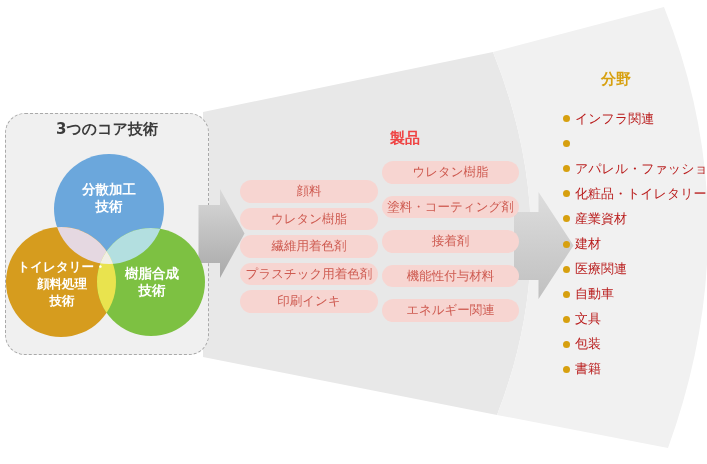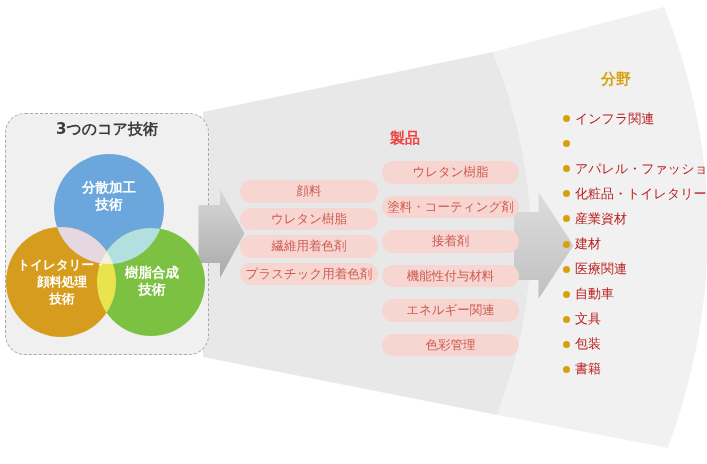--- a/index.html
+++ b/index.html
@@ -19,21 +19,21 @@
     border:1px dashed #a9a9a9;border-radius:20px;z-index:1;
   }
   #core-title{
     position:absolute;left:5px;top:120px;width:204px;text-align:center;
     font-size:15px;font-weight:bold;color:#3b3b3b;z-index:4;
   }
   #venn-svg{position:absolute;left:5px;top:113px;z-index:3;}
 
   .circle-label{
     position:absolute;z-index:4;text-align:center;color:#ffffff;
-    font-weight:bold;white-space:pre-line;font-family:Liberation Mono, monospace;
+    font-weight:bold;white-space:pre-line;
   }
   #label-dispersion{left:39px;top:181px;width:140px;font-size:13.5px;line-height:16.5px;}
   #label-synthesis{left:2px;top:258px;width:120px;font-size:12.5px;line-height:17px;}
   #label-resin{left:82px;top:265px;width:140px;font-size:13.5px;line-height:17px;}
 
   
   #products-title{
     position:absolute;left:320px;top:129px;width:100px;text-align:right;
     font-size:15px;font-weight:bold;color:#ef4444;z-index:4;
   }
@@ -117,28 +117,28 @@
 技術</div>
 <div id="label-resin" class="circle-label">樹脂合成
 技術</div>
 
 <div id="products-title">製品</div>
 <div id="pill-col-1" class="pill-col">
     <div class="pill">顔料</div>
     <div class="pill">ウレタン樹脂</div>
     <div class="pill">繊維用着色剤</div>
     <div class="pill">プラスチック用着色剤</div>
+    <div class="pill">印刷インキ</div>
   </div>
 <div id="pill-col-2" class="pill-col">
     <div class="pill">ウレタン樹脂</div>
     <div class="pill">塗料・コーティング剤</div>
     <div class="pill">接着剤</div>
     <div class="pill">機能性付与材料</div>
     <div class="pill">エネルギー関連</div>
-    <div class="pill">色彩管理</div>
   </div>
 
 <div id="fields-title">分野</div>
 <div id="fields-list">
     <div class="field-item">
     <span class="bullet"></span>
     <span>インフラ関連</span>
   </div>
     <div class="field-item">
     <span class="bullet"></span>

